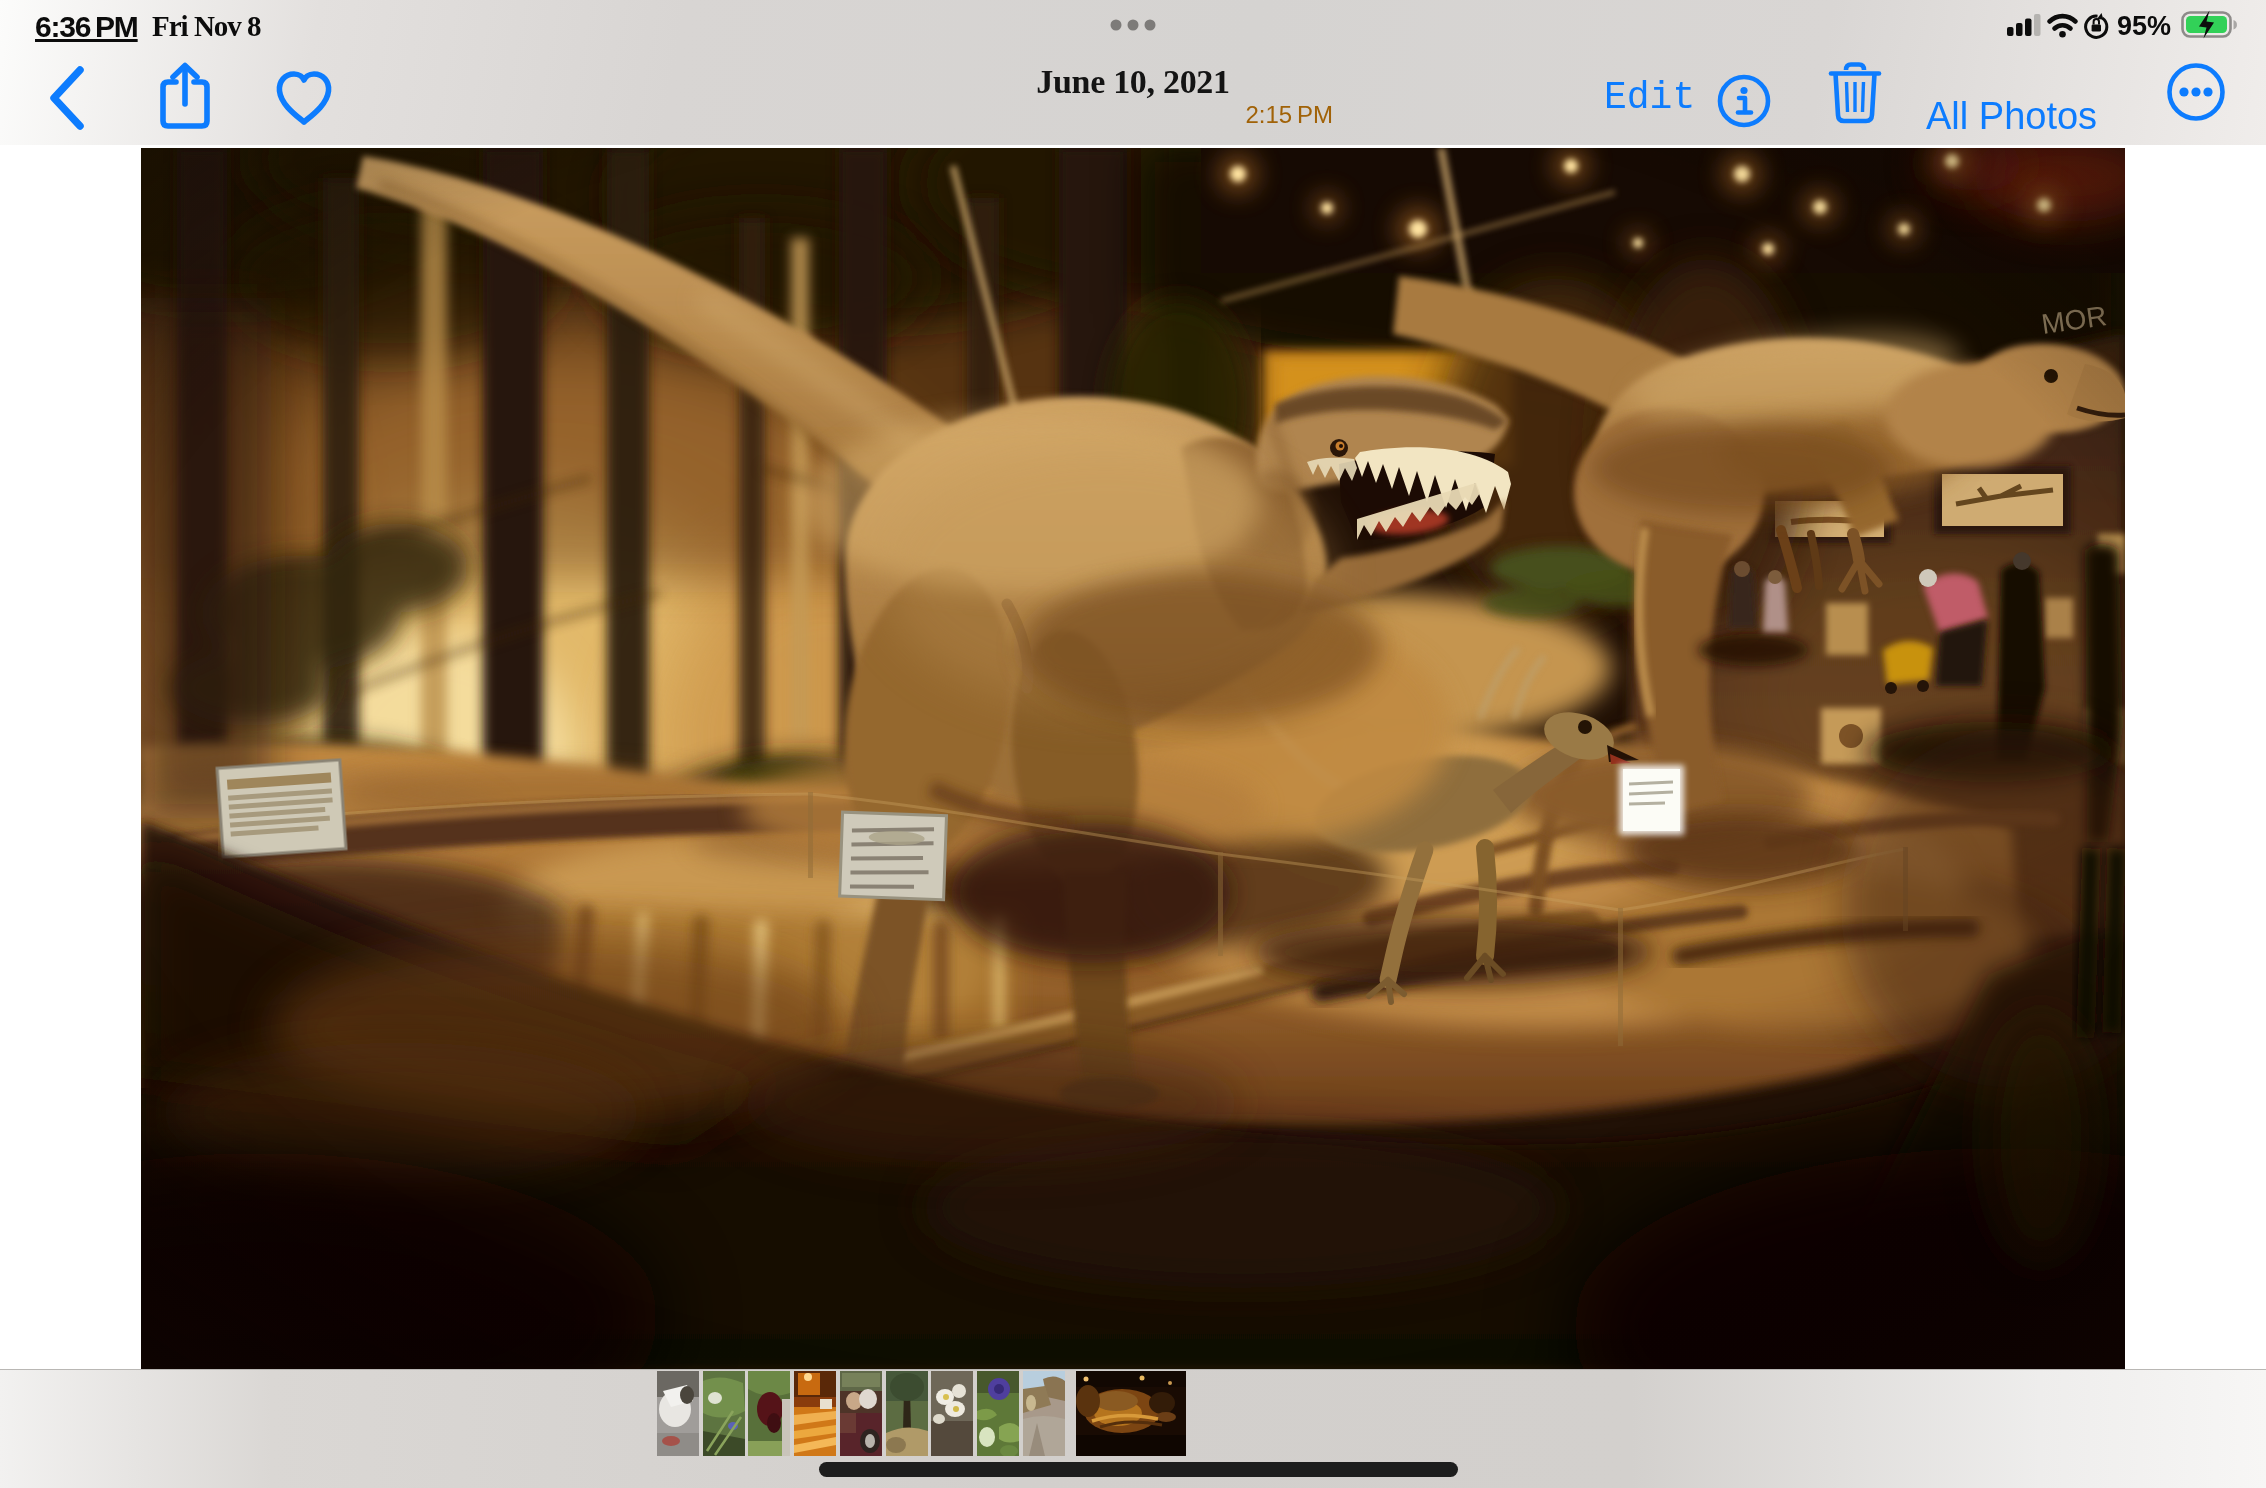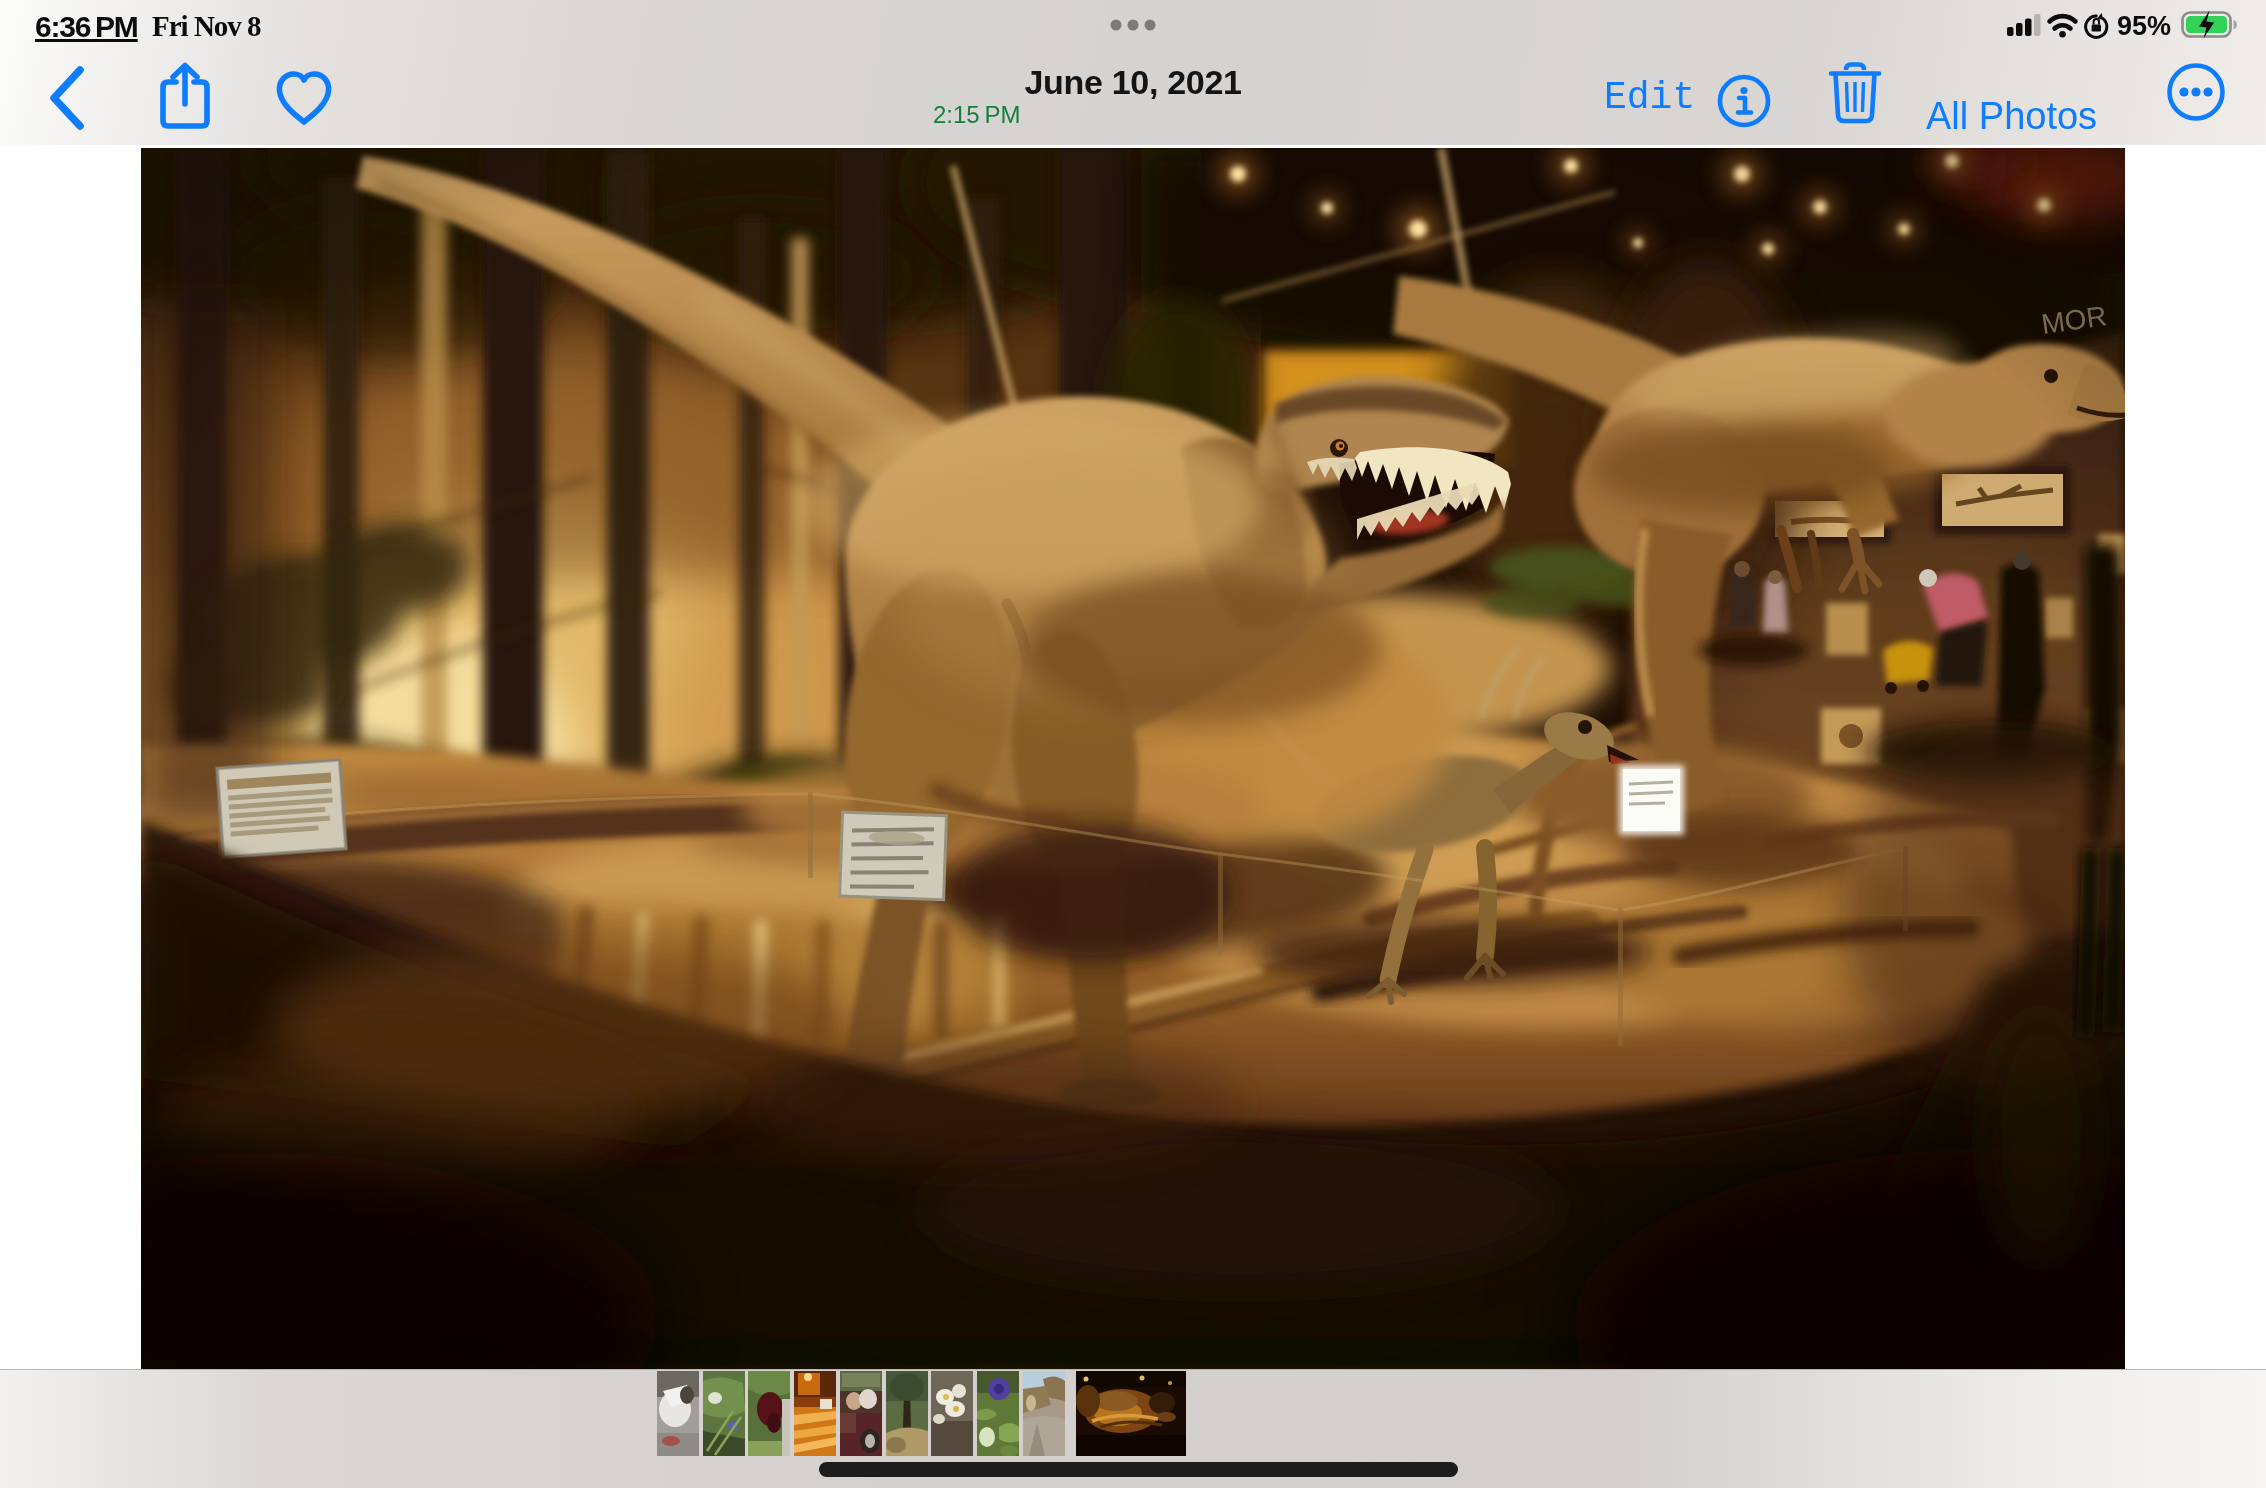--- a/index.html
+++ b/index.html
@@ -2,22 +2,22 @@
 <html><head>
 <meta charset="utf-8">
 <style>
 html,body{margin:0;padding:0;}
 body{width:2266px;height:1488px;position:relative;background:#ffffff;font-family:"Liberation Sans",sans-serif;overflow:hidden;}
 #topbar{position:absolute;left:0;top:0;width:2266px;height:145px;
  background:linear-gradient(100deg,#fcfcfb 0%,#e3e0de 14%,#d8d5d3 30%,#d5d3d1 55%,#d9d6d4 80%,#f0edeb 100%);}
 #status-time{position:absolute;left:35px;top:10px;font-size:30px;font-weight:700;color:#0c0c0c;letter-spacing:-1.2px;text-decoration:underline;}
 #status-date{position:absolute;left:152px;top:10px;font-size:29px;font-weight:700;color:#0c0c0c;letter-spacing:-1px;font-family:Liberation Serif, serif;}
 #cdots{position:absolute;left:1110px;top:19px;}
-#title{position:absolute;left:933px;top:63px;width:400px;text-align:center;font-size:34px;font-weight:700;color:#141414;letter-spacing:-0.3px;}
-#subtitle{position:absolute;left:933px;top:101px;width:400px;text-align:left;font-size:24px;font-weight:400;color:#15803d;}
+#title{position:absolute;left:933px;top:63px;width:400px;text-align:center;font-size:34px;font-weight:700;color:#141414;letter-spacing:-0.3px;font-family:Liberation Serif, serif;}
+#subtitle{position:absolute;left:933px;top:101px;width:400px;text-align:right;font-size:24px;font-weight:400;color:#a16207;}
 .blue{color:#0d7cfe;}
 #edit{position:absolute;left:1604px;top:76px;font-size:38px;font-family:Liberation Mono, monospace;}
 #allphotos{position:absolute;left:1926px;top:76px;font-size:38px;margin-top:19px;}
 #photo{position:absolute;left:141px;top:148px;width:1984px;height:1221px;}
 #botbar{position:absolute;left:0;top:1369px;width:2266px;height:119px;
  background:linear-gradient(to right,#f2f1f0 0%,#dad7d4 12%,#d2cfcc 45%,#d3d0cd 72%,#eeedec 90%,#f7f6f5 100%);
  border-top:1px solid #b9b7b4;box-sizing:border-box;}
 .thumb{position:absolute;top:1371px;width:42px;height:85px;}
 #bigthumb{position:absolute;top:1371px;left:1076px;width:110px;height:85px;}
 #homebar{position:absolute;left:819px;top:1462px;width:639px;height:15px;border-radius:8px;background:#1d1d1d;}

